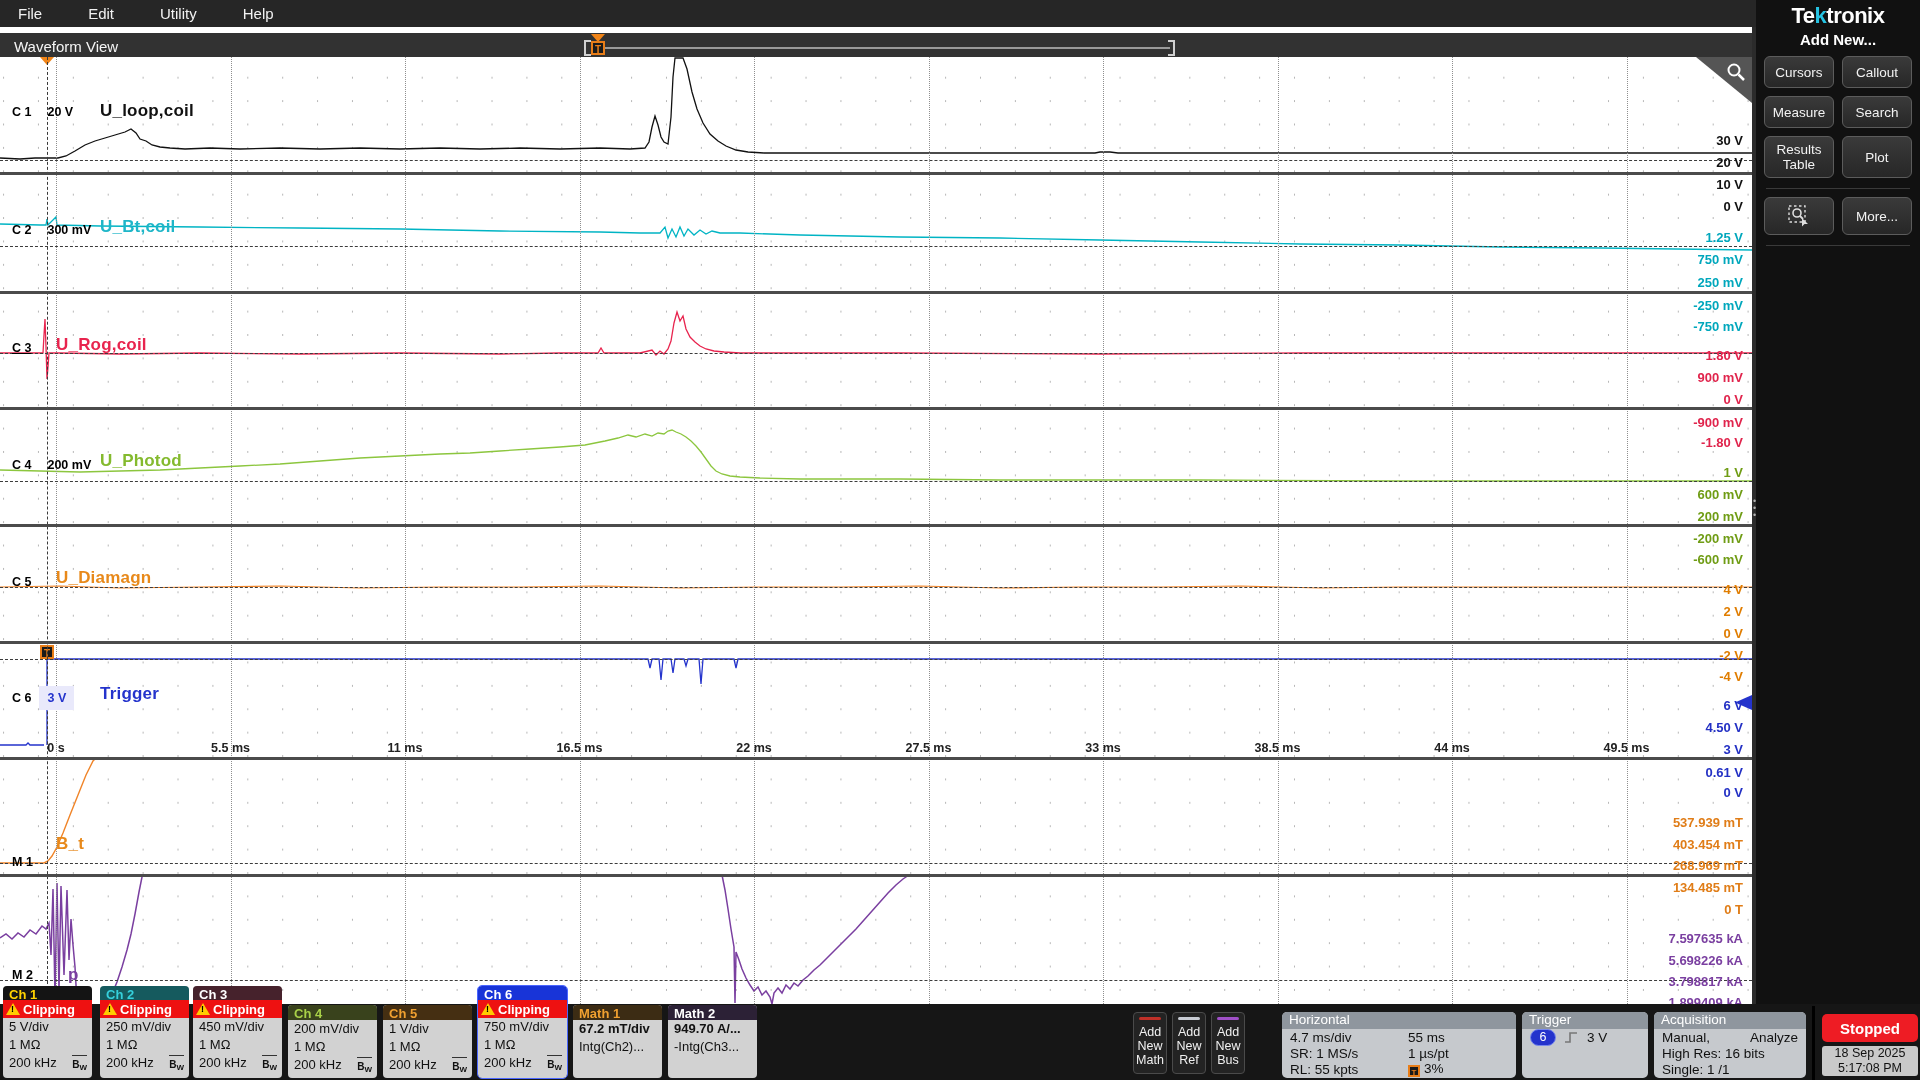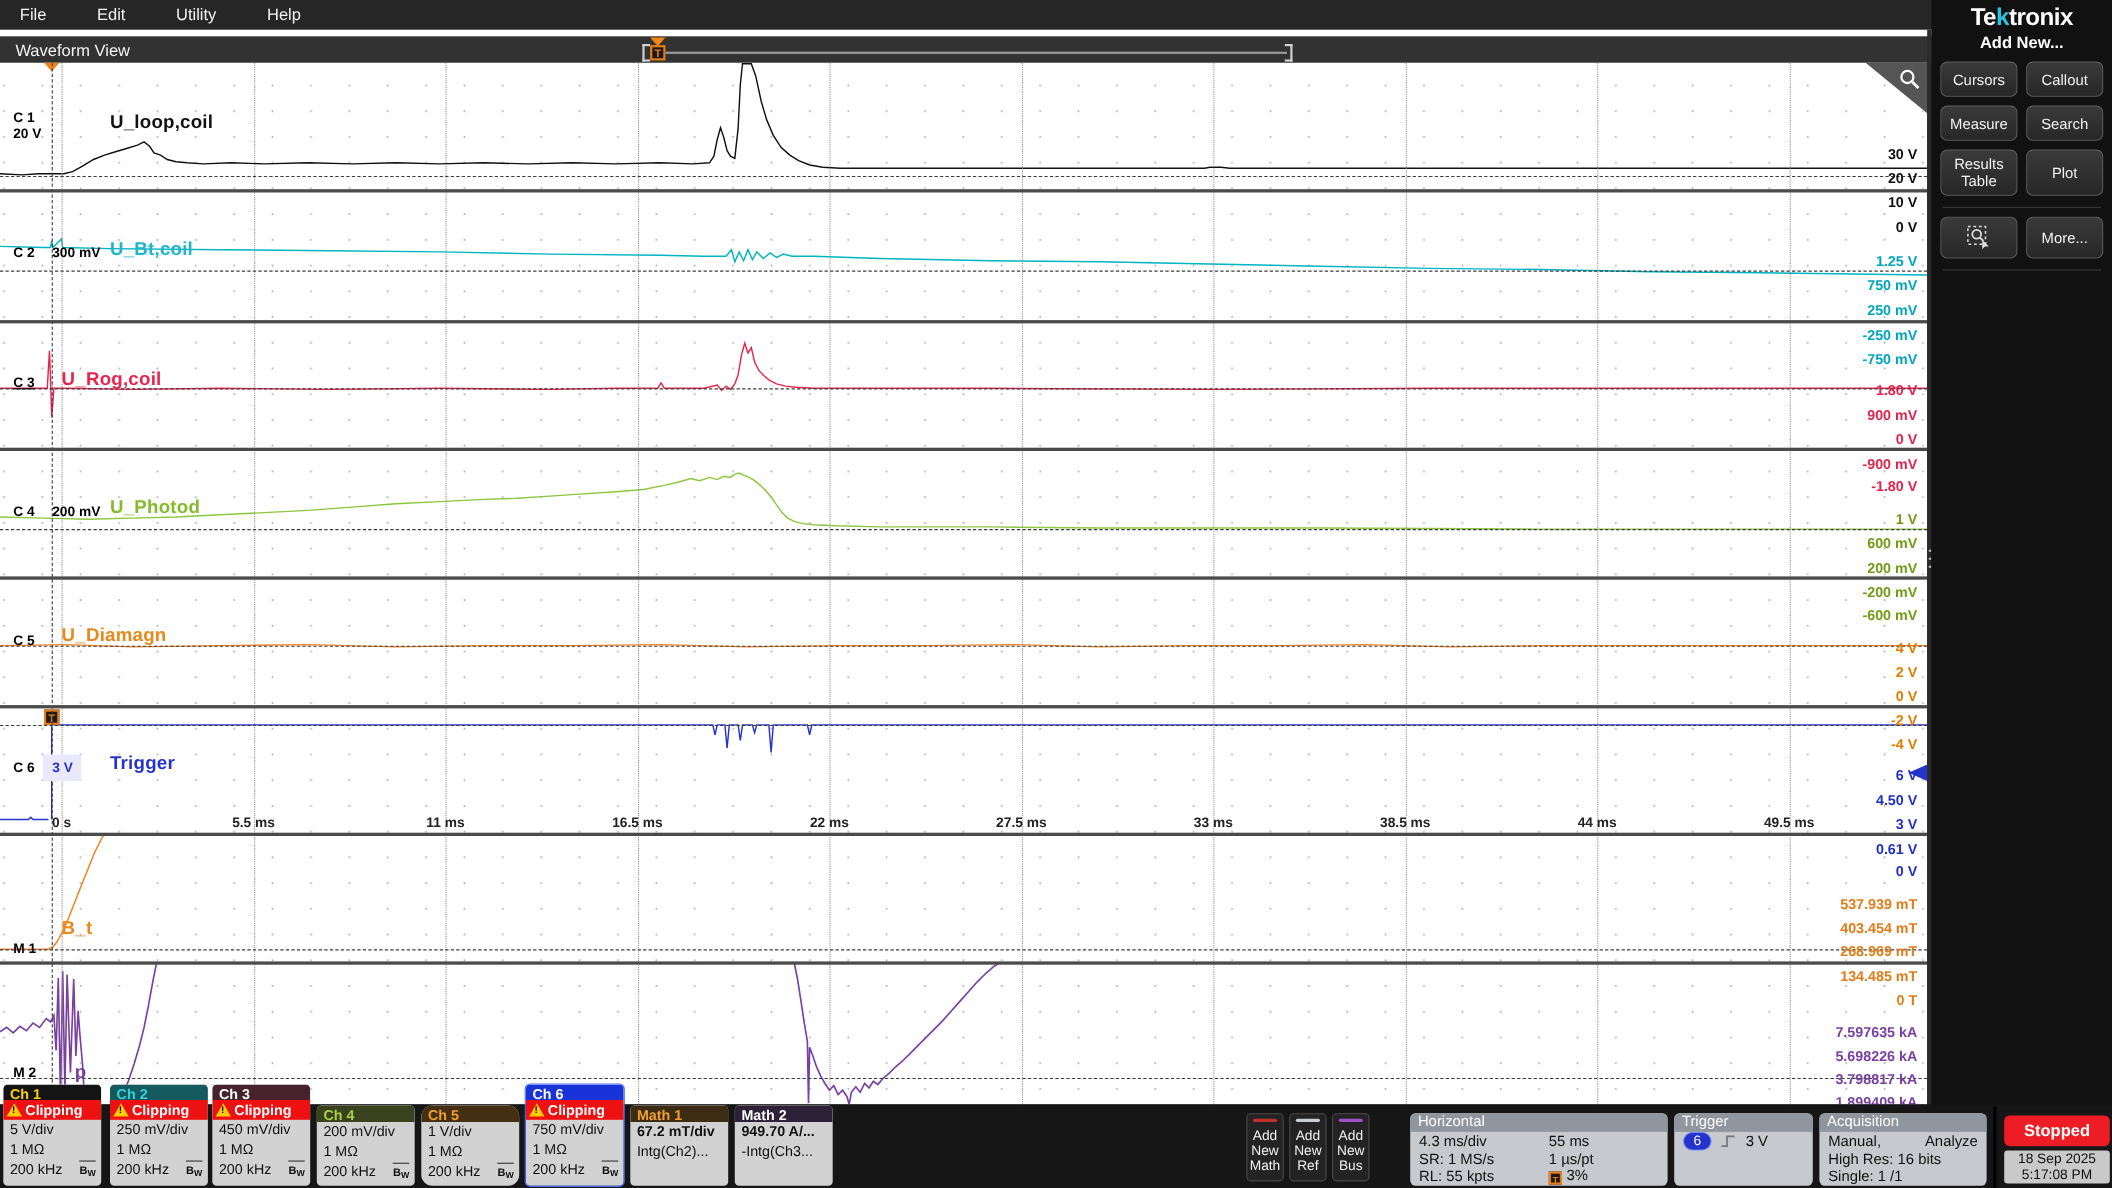--- a/index.html
+++ b/index.html
@@ -143,21 +143,21 @@
       <div class="vgrid" style="left: 1452px;"></div>
       <div class="time-lab" style="left: 1412px; top: 684px;">44 ms</div>
       <div class="vgrid" style="left: 1626.5px;"></div>
       <div class="time-lab" style="left: 1586.5px; top: 684px;">49.5 ms</div>
       <div class="trigline" style="left: 47px;"></div>
       <div class="zline" style="top: 103px;"></div>
       <div class="scale-lab" style="top: 37.12px; color: rgb(17, 17, 17);">30 V</div>
       <div class="scale-lab" style="top: 59.16px; color: rgb(17, 17, 17);">20 V</div>
       <div class="scale-lab" style="top: 81.2px; color: rgb(17, 17, 17);">10 V</div>
       <div class="scale-lab" style="top: 103.24px; color: rgb(17, 17, 17);">0 V</div>
-      <div class="chip" style="left: 4px; top: 55px; flex-direction: column;">
+      <div class="chip" style="left: 4px; top: 55px;">
         <div class="cell">C 1</div>
         <div class="cell">20 V</div>
       </div>
       <div class="ch-name" style="left: 100px; top: 44px; color: rgb(17, 17, 17);">U_loop,coil</div>
       <div class="sep" style="top: 115px;"></div>
       <div class="zline" style="top: 189px;"></div>
       <div class="scale-lab" style="top: 133.85px; color: rgb(0, 167, 188);">1.25 V</div>
       <div class="scale-lab" style="top: 156.46px; color: rgb(0, 167, 188);">750 mV</div>
       <div class="scale-lab" style="top: 179.07px; color: rgb(0, 167, 188);">250 mV</div>
       <div class="scale-lab" style="top: 201.68px; color: rgb(0, 167, 188);">-250 mV</div>
@@ -298,21 +298,21 @@
         <div class="row">450 mV/div</div>
         <div class="row">1 MΩ</div>
         <div class="row">200 kHz<span class="bw">B<span class="w">W</span></span></div>
       </div>
       <div class="badge" style="left: 288px; top: 1005px; height: 73px;">
         <div class="bh" style="background: rgb(57, 66, 28); color: rgb(168, 208, 72);">Ch 4</div>
         <div class="row">200 mV/div</div>
         <div class="row">1 MΩ</div>
         <div class="row">200 kHz<span class="bw">B<span class="w">W</span></span></div>
       </div>
-      <div class="badge" style="left: 383px; top: 1005px; height: 73px; border-radius: 10px;">
+      <div class="badge" style="left: 383px; top: 1005px; height: 73px;">
         <div class="bh" style="background: rgb(69, 47, 18); color: rgb(240, 160, 48);">Ch 5</div>
         <div class="row">1 V/div</div>
         <div class="row">1 MΩ</div>
         <div class="row">200 kHz<span class="bw">B<span class="w">W</span></span></div>
       </div>
       <div class="badge" style="left: 478px; top: 986px; height: 92px; outline: rgb(74, 102, 255) solid 1px;">
         <div class="bh" style="background: rgb(24, 52, 216); color: rgb(255, 255, 255); height: 14px;">Ch 6</div>
         <div class="clip">
           <span class="warn"></span>
           <span>Clipping</span>
@@ -334,21 +334,21 @@
     </div>
   <div id="addnew">
       <div class="anbtn" style="left: 1133px;"><div class="cbar" style="background: rgb(192, 48, 40);"></div>Add<br>New<br>Math</div>
       <div class="anbtn" style="left: 1172px;"><div class="cbar" style="background: rgb(200, 204, 212);"></div>Add<br>New<br>Ref</div>
       <div class="anbtn" style="left: 1211px;"><div class="cbar" style="background: rgb(160, 80, 200);"></div>Add<br>New<br>Bus</div>
     </div>
 
   <div class="panel" style="left:1282px;width:234px;">
     <div class="ph">Horizontal</div>
     <div class="prow">
-        <span class="c1">4.3 ms/div</span>
+        <span class="c1">4.7 ms/div</span>
         <span>55 ms</span>
       </div>
     <div class="prow">
         <span class="c1">SR: 1 MS/s</span>
         <span>1 µs/pt</span>
       </div>
     <div class="prow">
         <span class="c1">RL: 55 kpts</span>
         <span><span class="minitpin">T</span><span>3%</span></span>
       </div>

